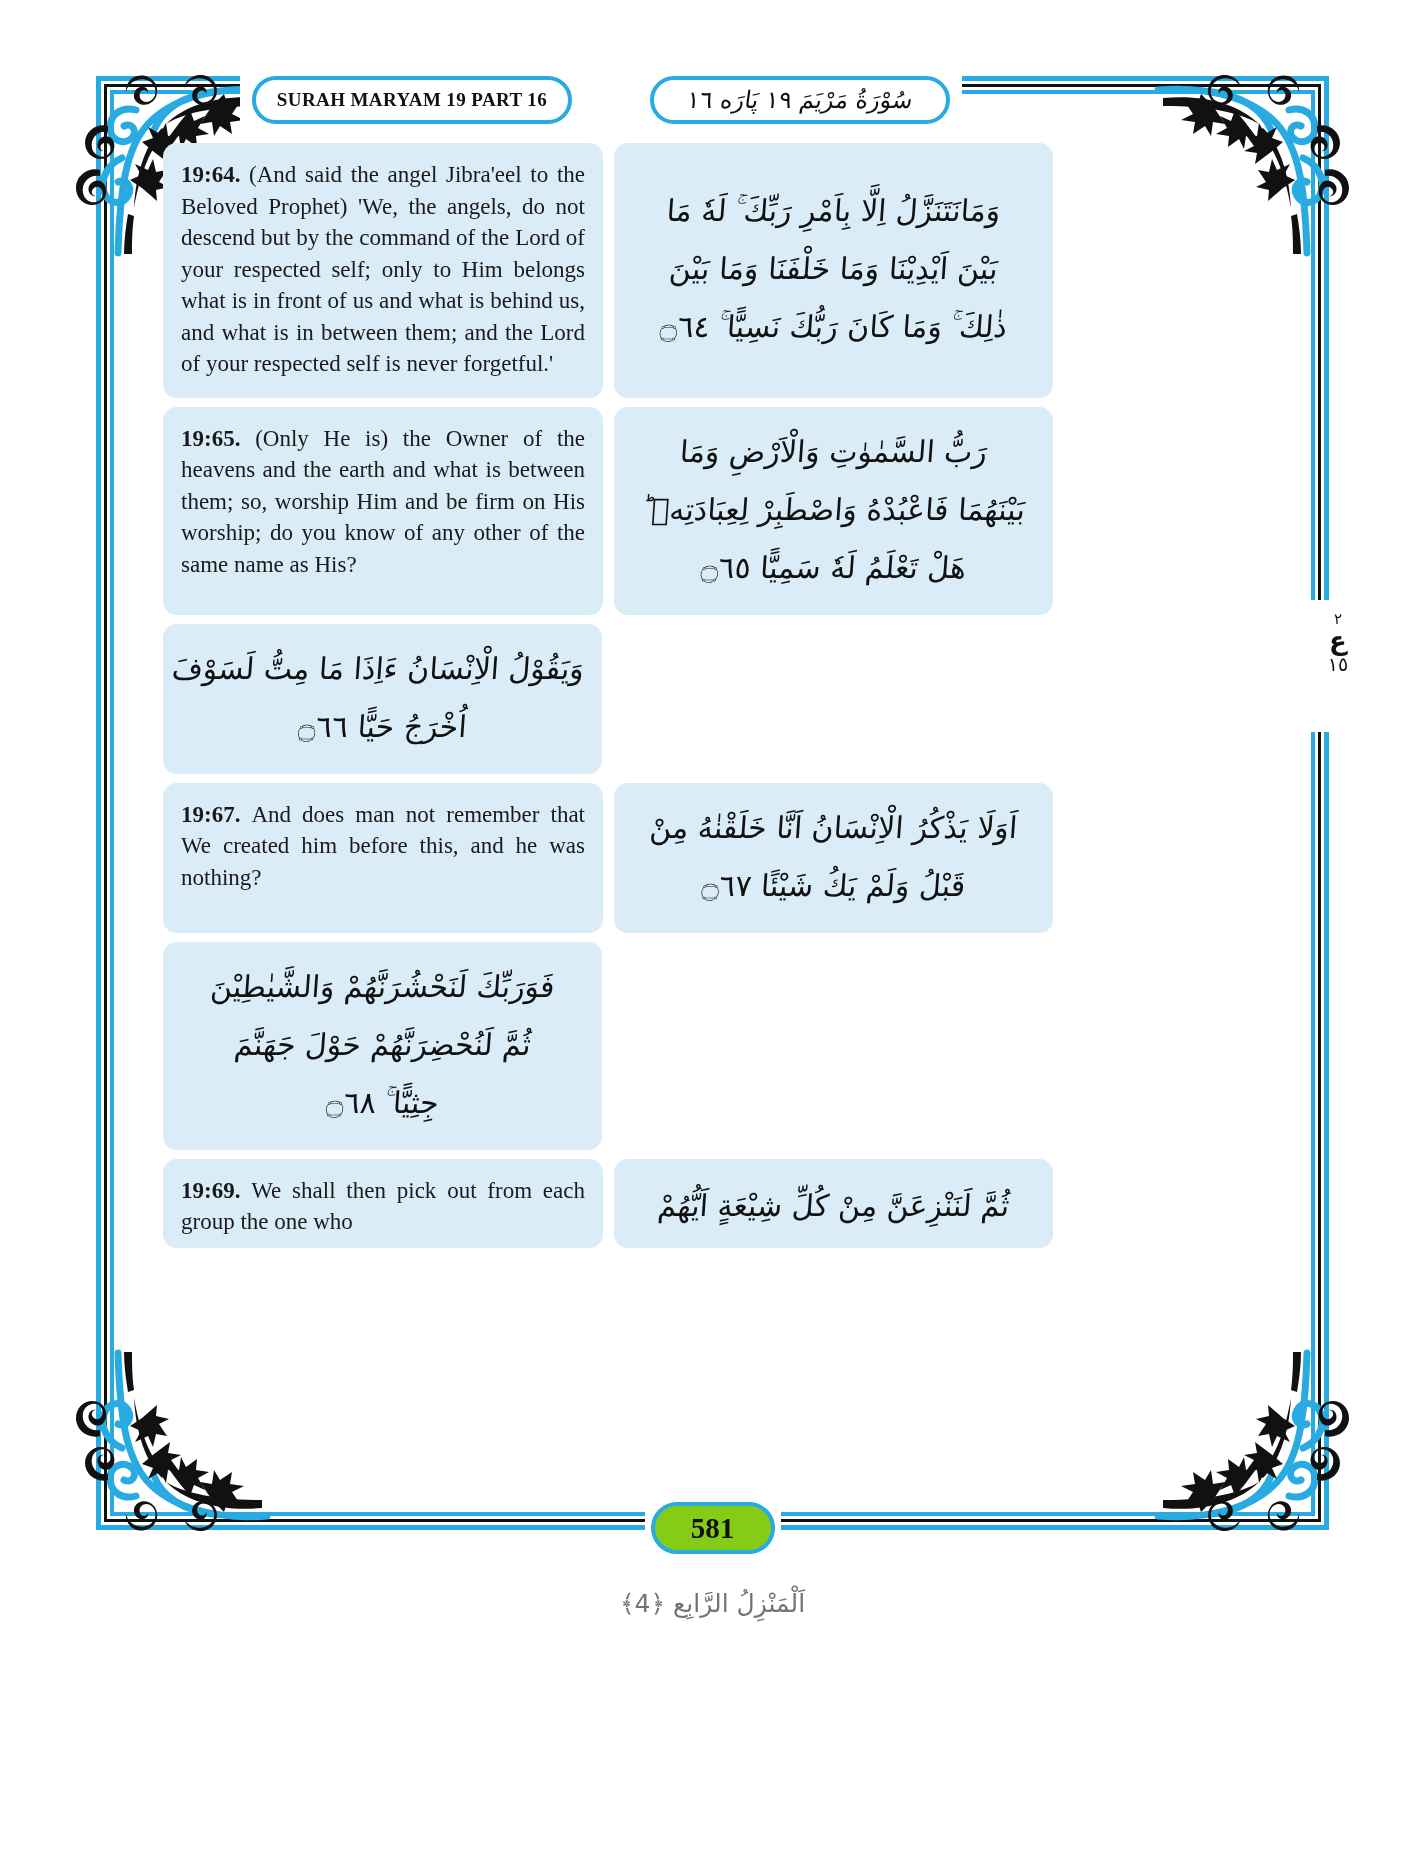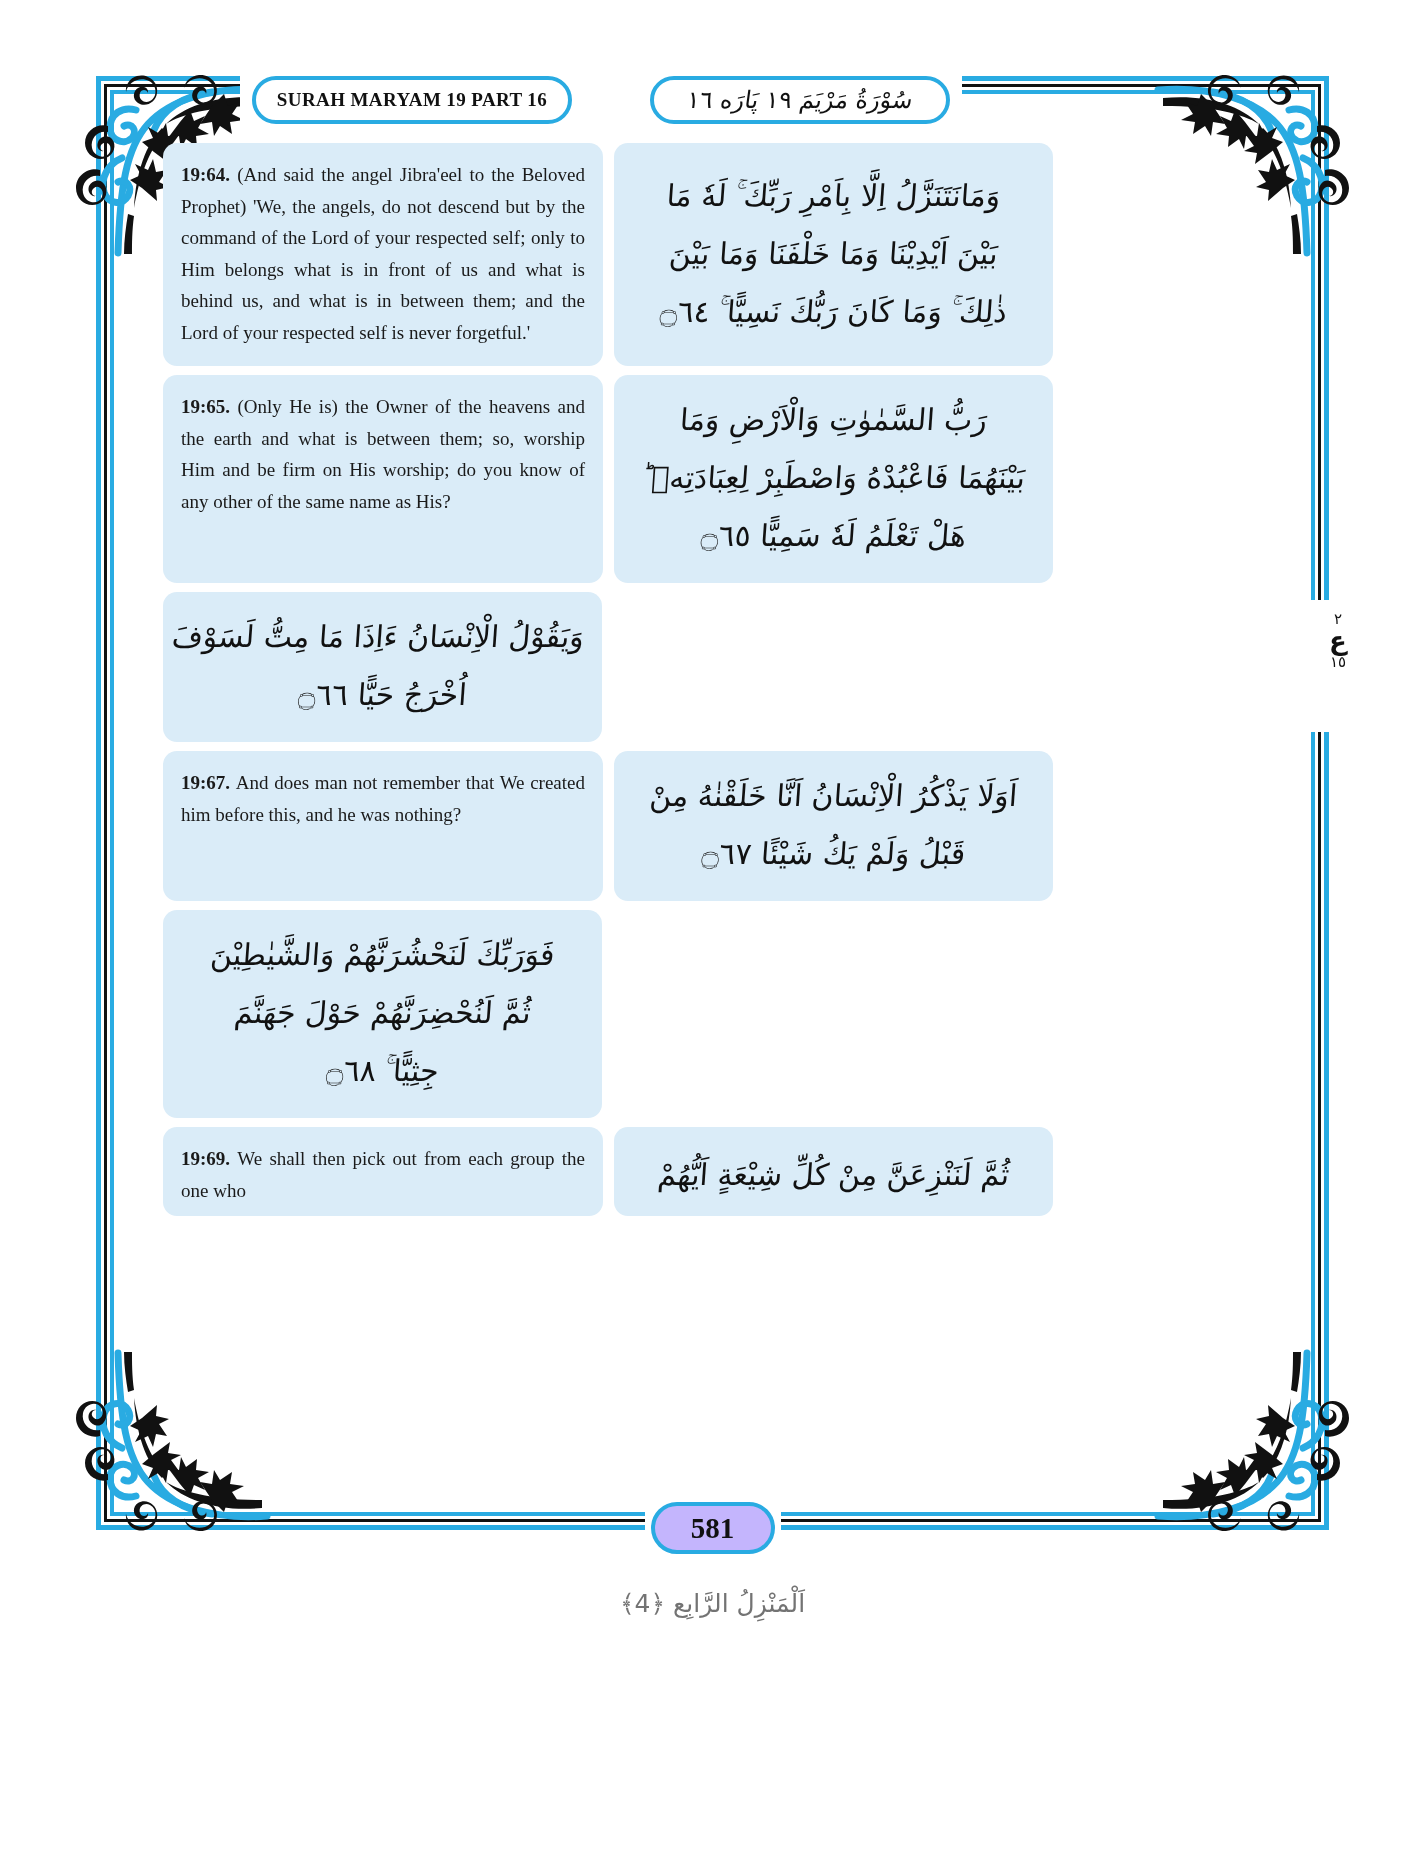--- a/index.html
+++ b/index.html
@@ -92,21 +92,21 @@
     transform: skewX(-8deg);
   }
 
   
   .page-num {
     position: absolute;
     left: 50%;
     transform: translateX(-50%);
     bottom: 296px;
     width: 124px; height: 52px;
-    background: #c4b5fd;
+    background: #84cc16;
     border: 4px solid #29ABE2;
     border-radius: 28px;
     display: flex;
     align-items: center;
     justify-content: center;
     z-index: 6;
   }
   .page-num span {
     font-family: "Liberation Serif", "DejaVu Serif", serif;
     font-size: 29px;
@@ -154,21 +154,21 @@
     background: #daecf8;
     border-radius: 14px;
     padding: 16px 18px 18px 18px;
   }
   .cell-en {
     width: 440px;
     flex: 0 0 440px;
     text-align: justify;
     text-justify: inter-word;
     font-family: "Liberation Serif", "DejaVu Serif", serif;
-    font-size: 19px;
+    font-size: 23px;
     line-height: 31.5px;
     color: #1a1a1a;
   }
   .cell-en .vnum {
     font-weight: bold;
   }
   .cell-ar {
     width: 439px;
     flex: 0 0 439px;
     direction: rtl;
@@ -194,21 +194,21 @@
     width: 46px;
     text-align: center;
     direction: rtl;
     font-family: "DejaVu Sans", sans-serif;
     color: #111;
     line-height: 1.05;
     z-index: 5;
   }
   .ruku .r-top { font-size: 15px; }
   .ruku .r-mid { font-size: 26px; font-weight: bold; }
-  .ruku .r-bot { font-size: 15px; }
+  .ruku .r-bot { font-size: 19px; }
 </style>
 </head>
 <body>
 
 <div class="page">
 
   <div class="frame-outer"></div>
   <div class="frame-mid"></div>
   <div class="frame-inner"></div>
 

